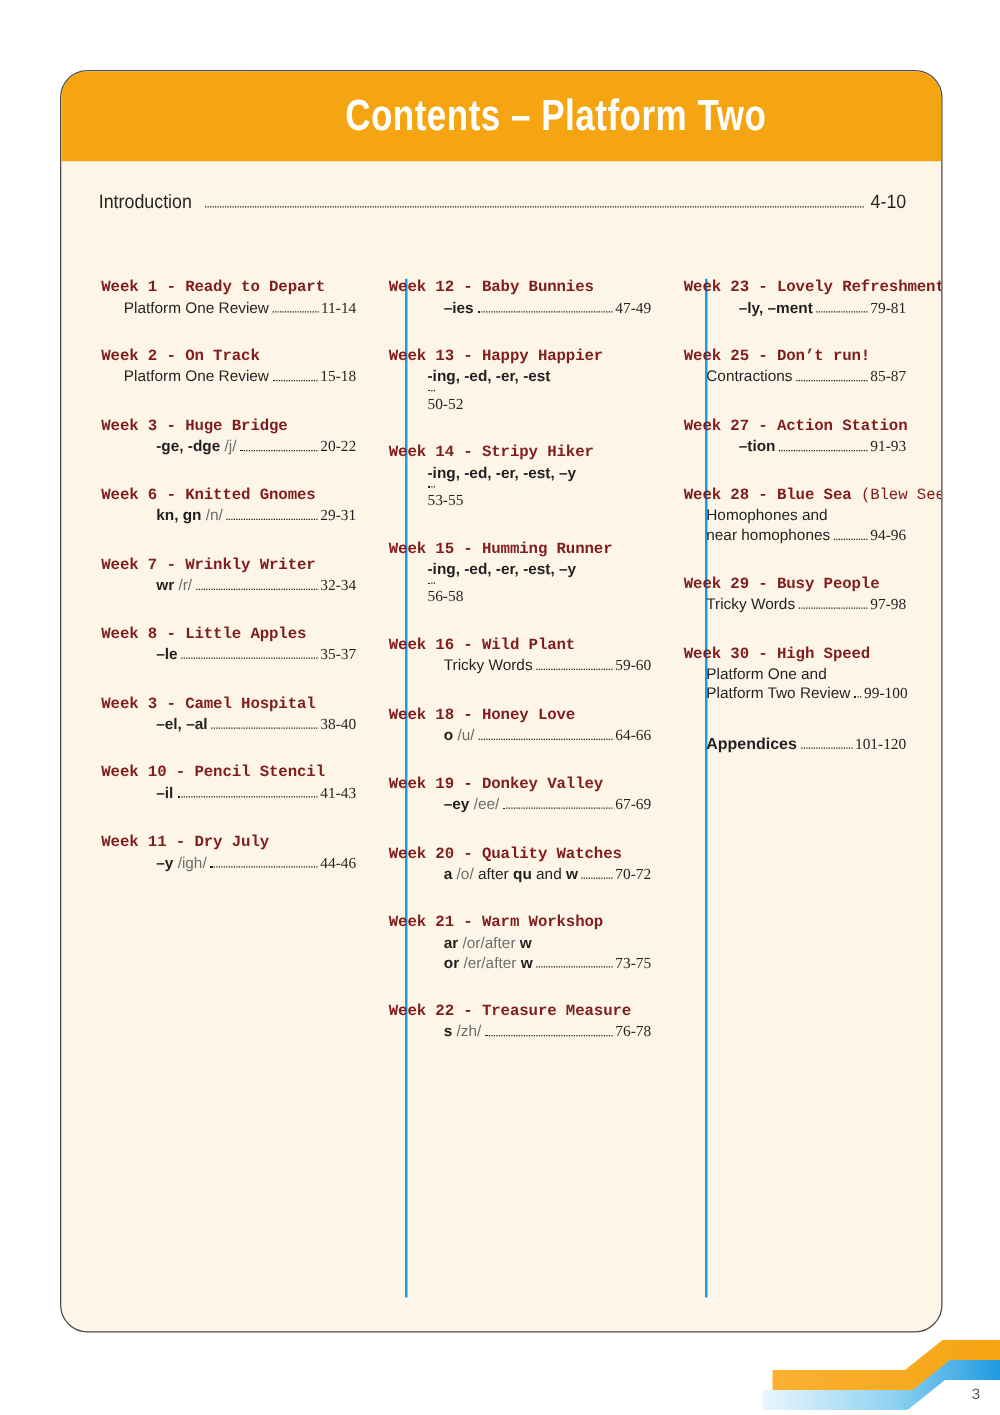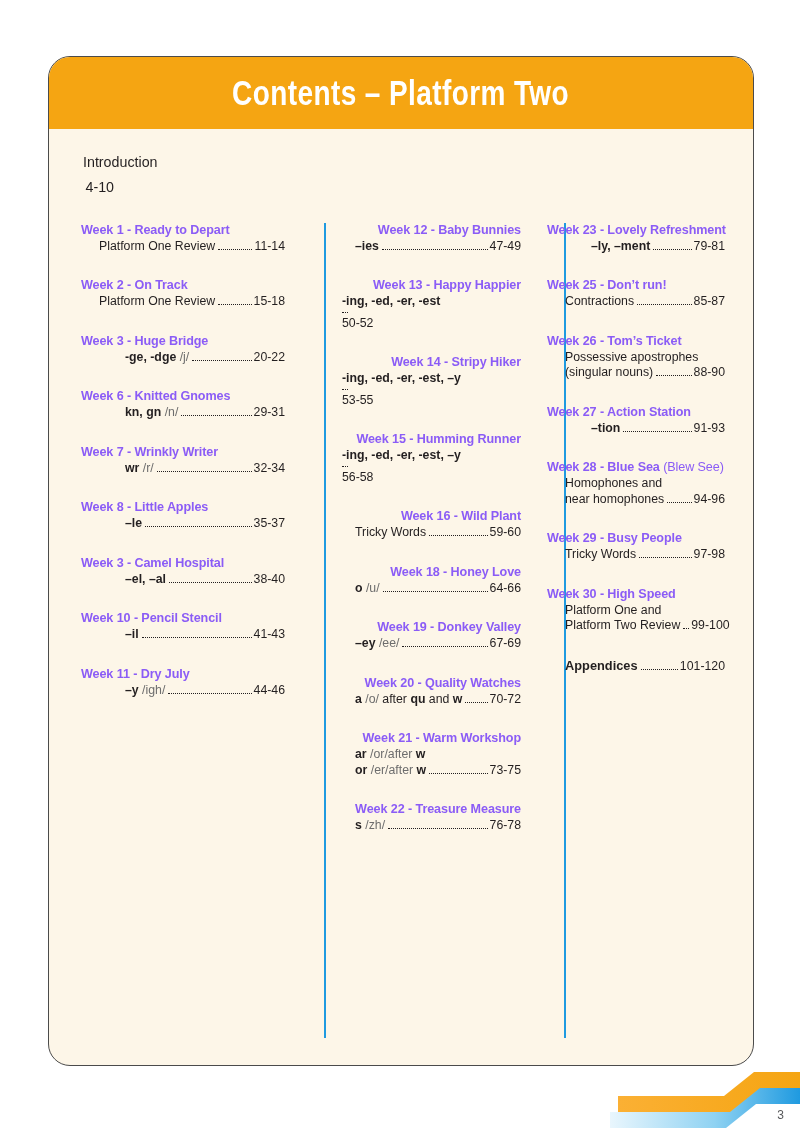--- a/index.html
+++ b/index.html
@@ -33,20 +33,21 @@
   #header-band {
     position: absolute;
     left: 0;
     top: 0;
     width: 100%;
     height: 72px;
     background: #f5a512;
     display: flex;
     align-items: center;
     justify-content: center;
+    padding-left: 44px;
   }
   #header-title {
     color: #ffffff;
     font-family: "Liberation Sans Narrow", "Liberation Sans", sans-serif;
     font-weight: bold;
     font-size: 35px;
     letter-spacing: 0.5px;
     transform: scaleX(0.80);
     transform-origin: center center;
     white-space: nowrap;
@@ -56,21 +57,20 @@
   #intro-row {
     position: absolute;
     left: 30px;
     top: 96px;
     width: 646px;
     display: flex;
     align-items: baseline;
     font-family: "Liberation Sans Narrow", "Liberation Sans", sans-serif;
     font-size: 15.5px;
     color: #231f20;
-    flex-direction: column;
   }
   #intro-row .lead-label { white-space: nowrap; transform: scaleX(0.92); transform-origin: left; }
   #intro-row .dots {
     flex: 1 1 auto;
     border-bottom: 1.6px dotted #231f20;
     margin: 0 3px 4px 4px;
     height: 2px;
   }
   #intro-row .pages { white-space: nowrap; transform: scaleX(0.92); transform-origin: right; }
 
@@ -82,39 +82,39 @@
     width: 670px;
     height: 815px;
     display: flex;
   }
   .col {
     position: relative;
     box-sizing: border-box;
     padding: 0 12px 0 14px;
   }
   .col.c1 { width: 230px; }
-  .col.c2 { width: 236px; text-align: right; }
+  .col.c2 { width: 236px; }
   .col.c3 { width: 204px; }
   .divider {
     position: absolute;
     top: 0;
     width: 2px;
     height: 815px;
     background: #1f9ae0;
   }
   #divider-1 { left: 257px; }
   #divider-2 { left: 497px; }
 
   
   .entry { margin-bottom: 24px; }
   .entry-title {
-    font-family: Liberation Sans, sans-serif;
+    font-family: Liberation Mono, monospace;
     font-weight: bold;
     font-size: 12.6px;
-    color: #8b5cf6;
+    color: #7f1d1d;
     letter-spacing: -0.1px;
     white-space: nowrap;
     margin-bottom: 2px;
   }
   .entry-title .reg {
     font-weight: normal;
   }
   .sub-line {
     display: flex;
     align-items: baseline;
@@ -129,21 +129,21 @@
   .sub-line .txt { white-space: nowrap; }
   .sub-line .txt b { font-weight: bold; }
   .sub-line .txt .pho { color: #6d6d6d; font-weight: normal; }
   .sub-line .dots {
     flex: 1 1 auto;
     border-bottom: 1.5px dotted #231f20;
     margin: 0 2px 3px 3px;
     min-width: 6px;
     height: 2px;
   }
-  .sub-line .pages { white-space: nowrap; }
+  .sub-line .pages { white-space: nowrap; font-family: Liberation Serif, serif; }
 
   .entry.appendices { margin-top: 8px; }
   .entry.appendices .sub-line .txt { font-weight: bold; font-size: 12.8px; }
 
   
   #footer-deco {
     position: absolute;
     left: 600px;
     top: 1066px;
     width: 200px;
@@ -344,32 +344,20 @@
             <span class="dots"></span>
             <span class="pages">79-81</span>
           </div>
         </div>
         <div class="entry">
           <div class="entry-title">Week 25 - Don’t run!</div>
           <div class="sub-line ">
             <span class="txt">Contractions</span>
             <span class="dots"></span>
             <span class="pages">85-87</span>
-          </div>
-        </div>
-        <div class="entry">
-          <div class="entry-title">Week 26 - Tom’s Ticket</div>
-          <div class="sub-line  noleader">
-            <span class="txt">Possessive apostrophes</span>
-            <span class="pages"></span>
-          </div>
-          <div class="sub-line ">
-            <span class="txt">(singular nouns)</span>
-            <span class="dots"></span>
-            <span class="pages">88-90</span>
           </div>
         </div>
         <div class="entry">
           <div class="entry-title">Week 27 - Action Station</div>
           <div class="sub-line indent">
             <span class="txt"><b>–tion</b></span>
             <span class="dots"></span>
             <span class="pages">91-93</span>
           </div>
         </div>

